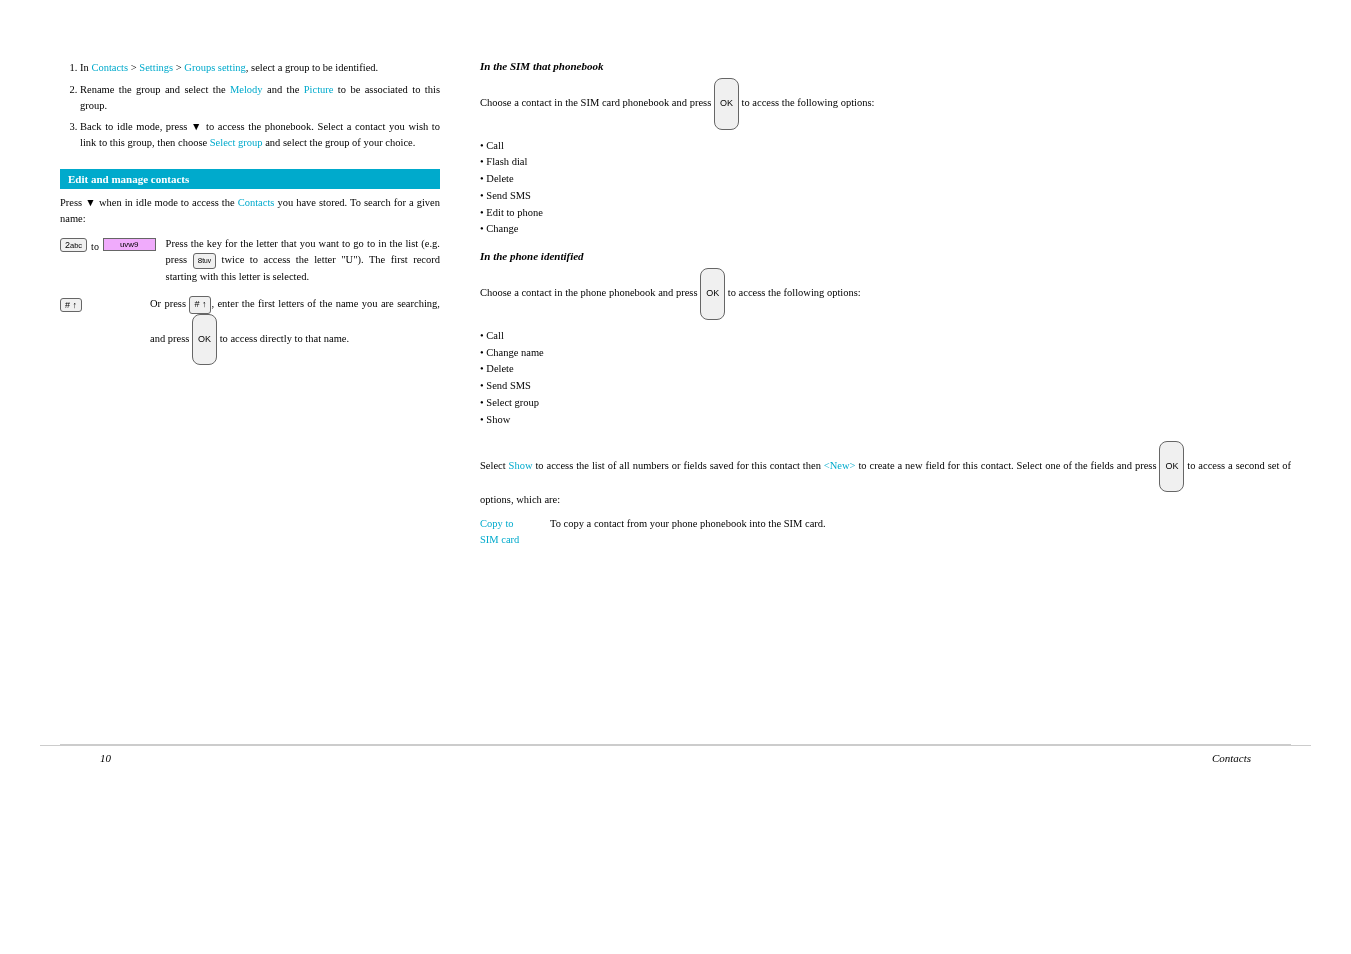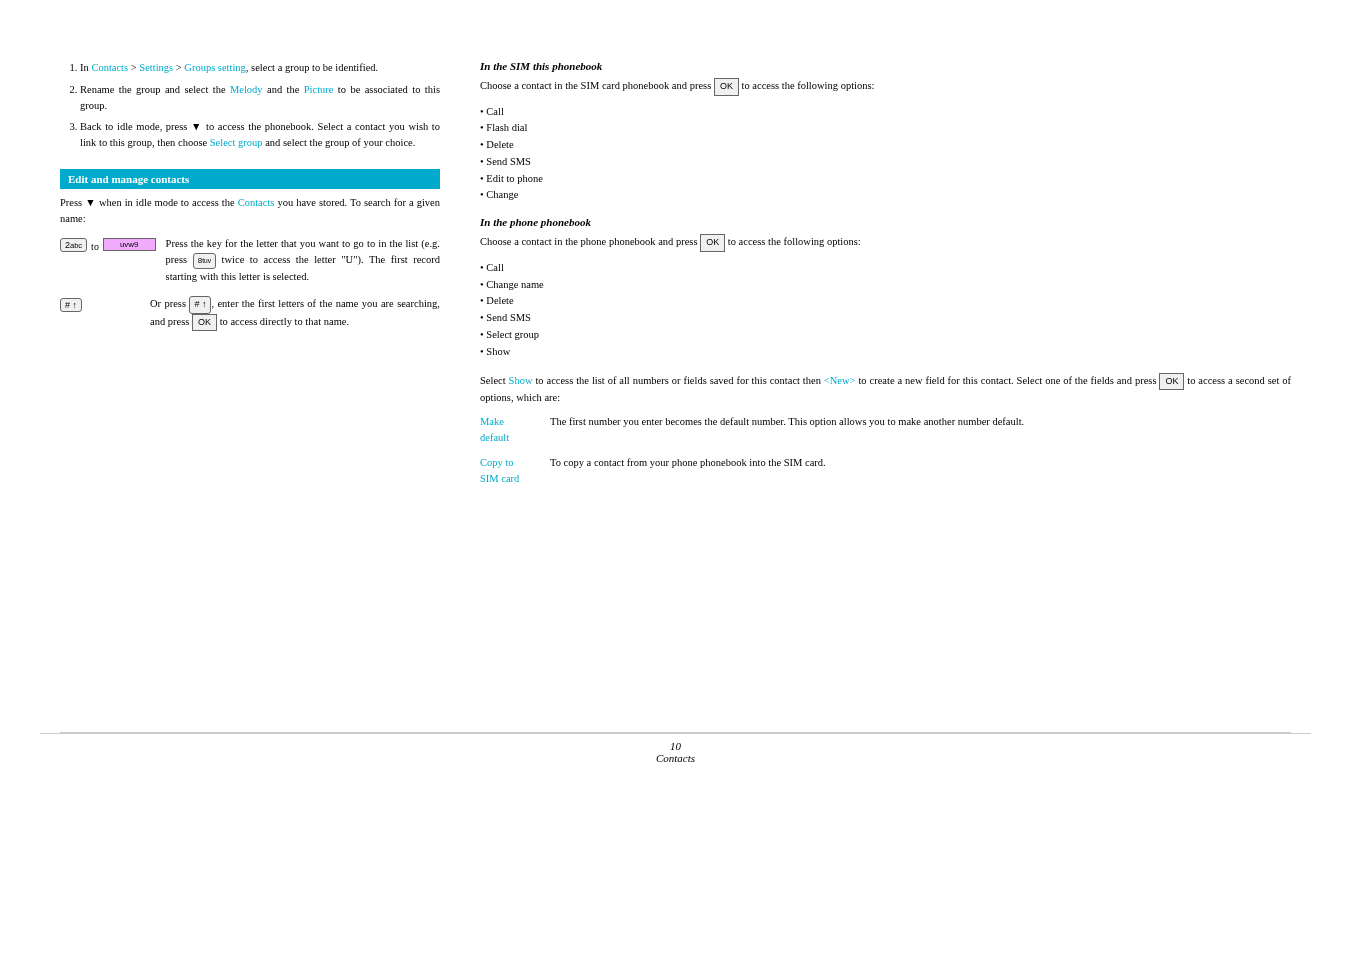--- a/index.html
+++ b/index.html
@@ -150,43 +150,43 @@
     }
     .def-desc {
       font-size: 10.5px;
       line-height: 1.5;
       flex: 1;
       text-align: justify;
     }
     
     .footer {
       display: flex;
-      flex-direction: column;
+      flex-direction: row;
       justify-content: space-between;
       align-items: center;
       padding: 6px 60px 20px 60px;
       border-top: 1px solid #ccc;
       margin: 0 40px;
     }
     .footer-page {
       font-size: 11px;
       font-style: italic;
     }
     .footer-title {
       font-size: 11px;
       font-style: italic;
     }
     
     .ok-btn {
       display: inline-flex;
       align-items: center;
       justify-content: center;
       border: 1px solid #666;
-      border-radius: 0;
-      padding: 1px 5px;
+      border-radius: 8px;
+      padding: 18px 5px;
       font-size: 9px;
       font-family: Arial, sans-serif;
       background: #f0f0f0;
       color: #000;
       vertical-align: middle;
     }
     .divider {
       border: none;
       border-top: 1px solid #ccc;
       margin: 0 60px 0 60px;
@@ -237,54 +237,50 @@
         </div>
         <div class="key-desc">
           Or press <span class="key-btn" style="font-size:9px;"># ↑</span>, enter the first letters of the name you are searching, and press <span class="ok-btn">OK</span> to access directly to that name.
         </div>
       </div>
 
     </div>
 
     <div class="right-col">
 
-      <div class="section-title-italic">In the SIM this phonebook</div>
+      <div class="section-title-italic">In the SIM that phonebook</div>
       <p class="section-text">
         Choose a contact in  the SIM card phonebook and press <span class="ok-btn">OK</span> to access the following options:
       </p>
       <div class="bullet-grid">
         <span class="bullet-item">• Call</span>
         <span class="bullet-item">• Flash dial</span>
         <span class="bullet-item">• Delete</span>
         <span class="bullet-item">• Send SMS</span>
         <span class="bullet-item">• Edit to phone</span>
         <span class="bullet-item">• Change</span>
       </div>
 
-      <div class="section-title-italic">In the phone phonebook</div>
+      <div class="section-title-italic">In the phone identified</div>
       <p class="section-text">
         Choose a contact in the phone phonebook and press <span class="ok-btn">OK</span> to access the following options:
       </p>
       <div class="bullet-grid">
         <span class="bullet-item">• Call</span>
         <span class="bullet-item">• Change name</span>
         <span class="bullet-item">• Delete</span>
         <span class="bullet-item">• Send SMS</span>
         <span class="bullet-item">• Select group</span>
         <span class="bullet-item">• Show</span>
       </div>
 
       <p class="section-text">
         Select <span class="highlight-cyan">Show</span> to access the list of all numbers or fields saved for this contact then <span class="highlight-cyan">&lt;New&gt;</span> to create a new field for this contact. Select one of the fields and press <span class="ok-btn">OK</span> to access a second set of options, which are:
       </p>
 
-      <div class="definition-block">
-        <div class="def-term">Make<br>default</div>
-        <div class="def-desc">The first number you enter becomes the default number. This option allows you to make another number default.</div>
-      </div>
 
       <div class="definition-block">
         <div class="def-term">Copy to<br>SIM card</div>
         <div class="def-desc">To copy a contact from your phone phonebook into the SIM card.</div>
       </div>
 
     </div>
   </div>
 
   <hr class="divider">

